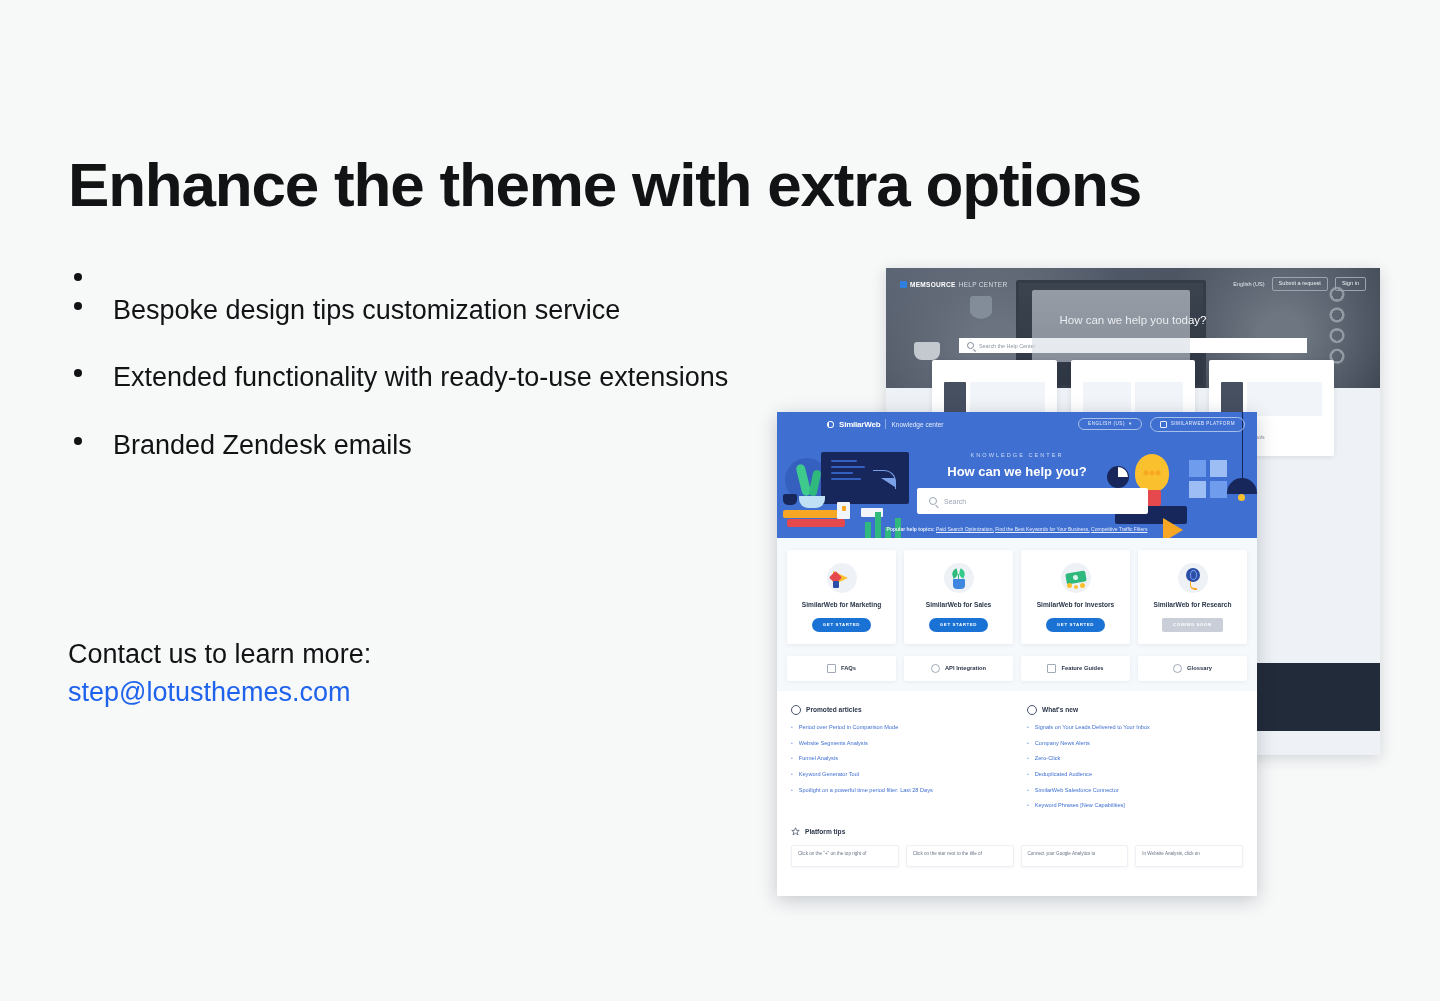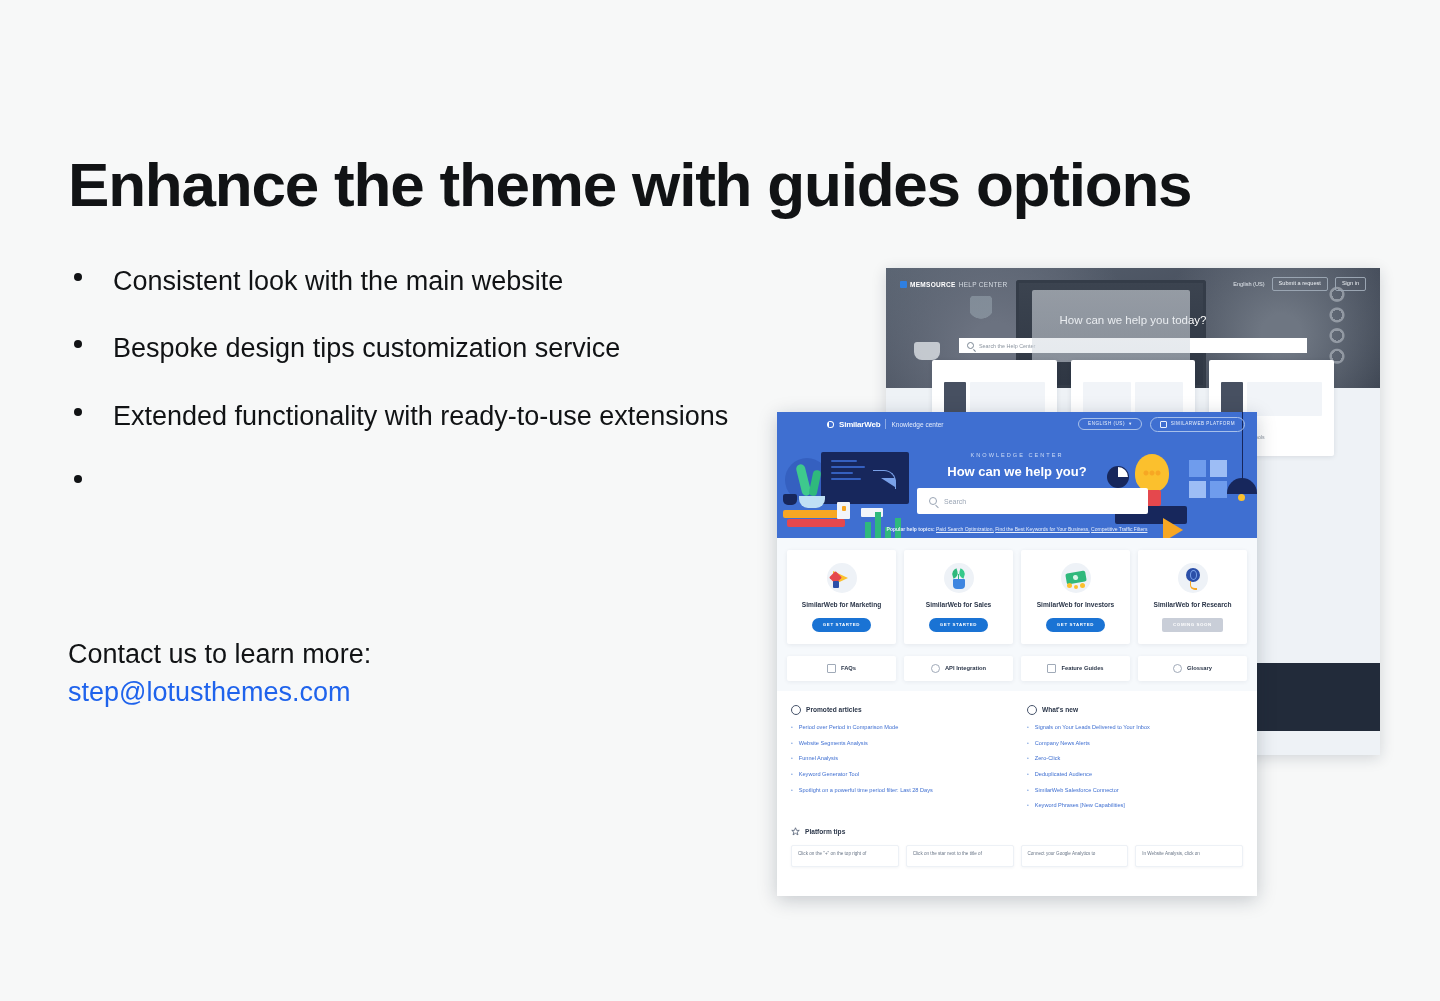--- a/index.html
+++ b/index.html
@@ -247,37 +247,37 @@
     flex:1;background:#fff;border:1px solid #edf1f6;border-radius:2px;height:22px;
     padding:5px 6px;box-sizing:border-box;font-size:4.6px;color:#6a7687;line-height:1.4;
     box-shadow:0 1px 3px rgba(25,40,70,.05);
   }
 </style>
 </head>
 <body>
 
 <div class="slide">
 
-  <h1 class="headline">Enhance the theme with guides options</h1>
+  <h1 class="headline">Enhance the theme with extra options</h1>
 
   <div class="bullets">
     <div class="bullet">
       <span class="dot"></span>
-      <span class="btext">Consistent look with the main website</span>
     </div>
     <div class="bullet">
       <span class="dot"></span>
       <span class="btext">Bespoke design tips customization service</span>
     </div>
     <div class="bullet">
       <span class="dot"></span>
       <span class="btext">Extended functionality with ready-to-use extensions</span>
     </div>
     <div class="bullet">
       <span class="dot"></span>
+      <span class="btext">Branded Zendesk emails</span>
     </div>
   </div>
 
   <div class="contact">
     <div class="line1">Contact us to learn more:</div>
     <a class="line2" href="#">step@lotusthemes.com</a>
   </div>
 
   <div class="shots">
 

